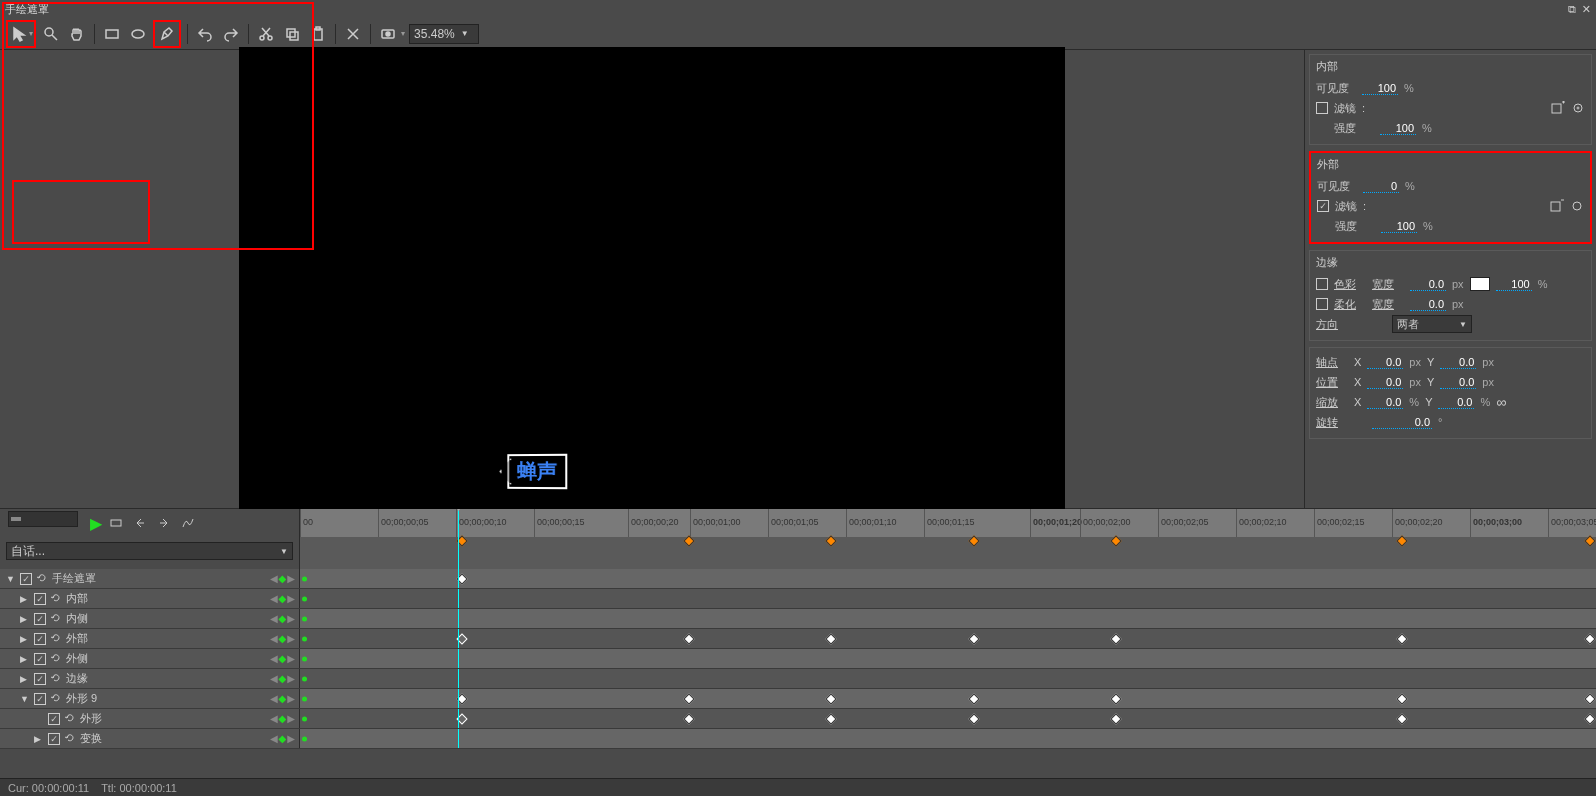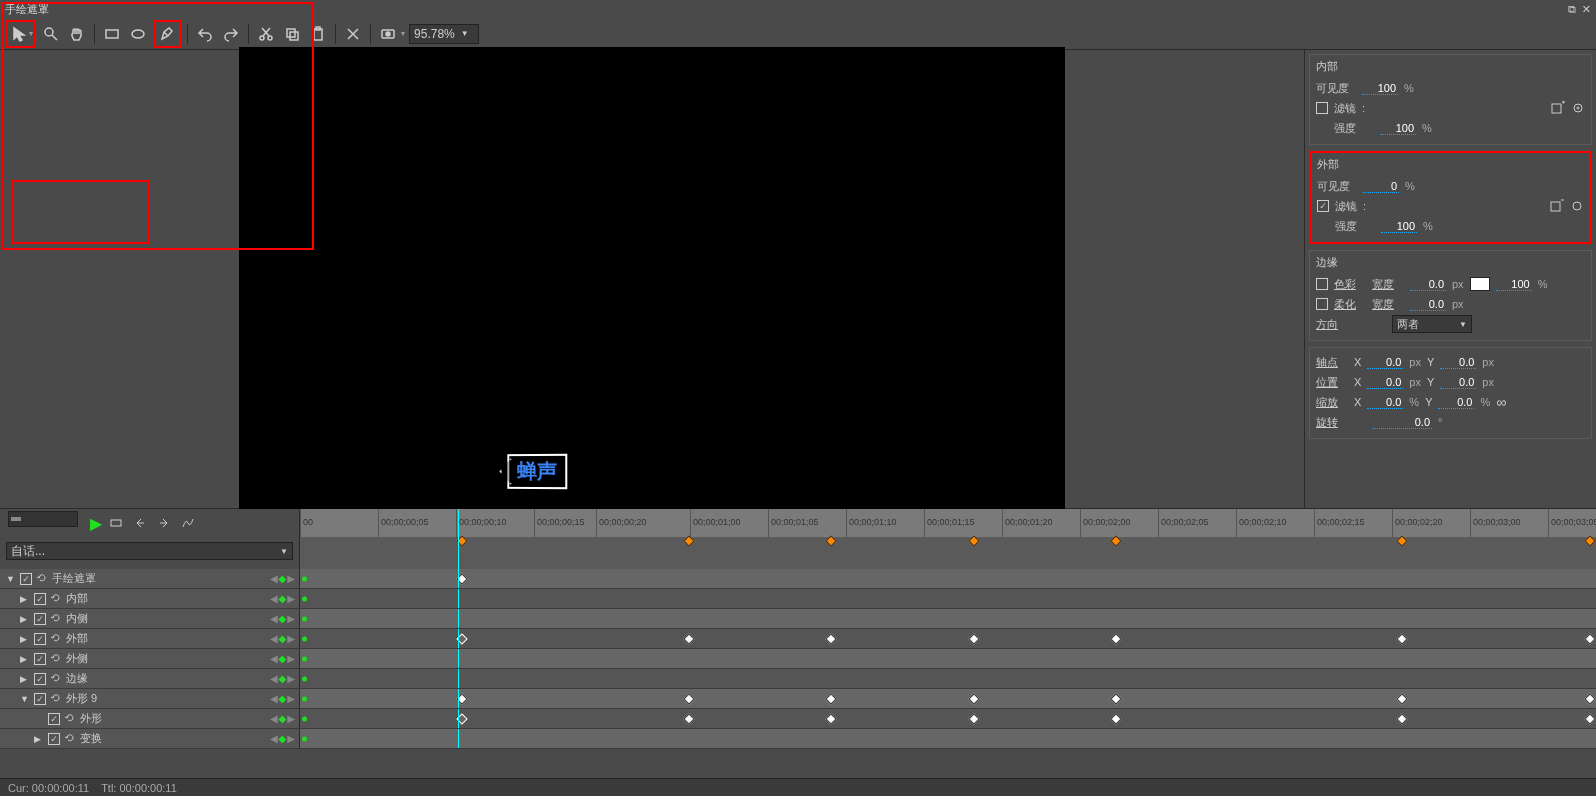--- a/index.html
+++ b/index.html
@@ -166,21 +166,21 @@
     </span>
   <span class="tool-sep"></span>
   <span class="tool-btn">
       <svg viewBox="0 0 16 16">
         <rect x="2" y="4" width="12" height="8" rx="1"></rect>
         <circle cx="8" cy="8" r="2" fill="#ccc"></circle>
       </svg>
     </span>
   <span class="dd-arrow">▾</span>
   <span class="zoom-sel">
-    <span>95.78%</span>
+    <span>35.48%</span>
     <span style="font-size:8px">▼</span>
   </span>
 </div>
 
 <div class="main">
   <div class="canvas-wrap">
     <div class="canvas">
       <div class="txt-tag">蝉声</div>
     </div>
   </div>
@@ -357,32 +357,32 @@
           <span style="font-size:8px">▼</span>
         </span>
       </div>
     </div>
     <div class="tl-ruler">
       <div class="ruler-track" id="ruler-track">
           <div class="ruler-tick" style="left: 0px;">00</div>
           <div class="ruler-tick" style="left: 78px;">00;00;00;05</div>
           <div class="ruler-tick" style="left: 156px;">00;00;00;10</div>
           <div class="ruler-tick" style="left: 234px;">00;00;00;15</div>
-          <div class="ruler-tick" style="left: 296px;">00;00;00;20</div>
+          <div class="ruler-tick" style="left: 328px;">00;00;00;20</div>
           <div class="ruler-tick" style="left: 390px;">00;00;01;00</div>
           <div class="ruler-tick" style="left: 468px;">00;00;01;05</div>
           <div class="ruler-tick" style="left: 546px;">00;00;01;10</div>
           <div class="ruler-tick" style="left: 624px;">00;00;01;15</div>
-          <div class="ruler-tick" style="left: 702px;">00;00;01;20</div>
+          <div class="ruler-tick" style="left: 730px; font-weight: bold;">00;00;01;20</div>
           <div class="ruler-tick" style="left: 780px;">00;00;02;00</div>
           <div class="ruler-tick" style="left: 858px;">00;00;02;05</div>
           <div class="ruler-tick" style="left: 936px;">00;00;02;10</div>
           <div class="ruler-tick" style="left: 1014px;">00;00;02;15</div>
           <div class="ruler-tick" style="left: 1092px;">00;00;02;20</div>
-          <div class="ruler-tick" style="left: 1170px;">00;00;03;00</div>
+          <div class="ruler-tick" style="left: 1170px; font-weight: bold;">00;00;03;00</div>
           <div class="ruler-tick" style="left: 1248px;">00;00;03;05</div>
         </div>
       <div id="top-markers" style="position:absolute;left:0;right:0;top:28px;height:10px">
           <div class="kf orange" style="left: 12.5%; top: 4px;"></div>
           <div class="kf orange" style="left: 30%; top: 4px;"></div>
           <div class="kf orange" style="left: 41%; top: 4px;"></div>
           <div class="kf orange" style="left: 52%; top: 4px;"></div>
           <div class="kf orange" style="left: 63%; top: 4px;"></div>
           <div class="kf orange" style="left: 85%; top: 4px;"></div>
           <div class="kf orange" style="left: 99.5%; top: 4px;"></div>

